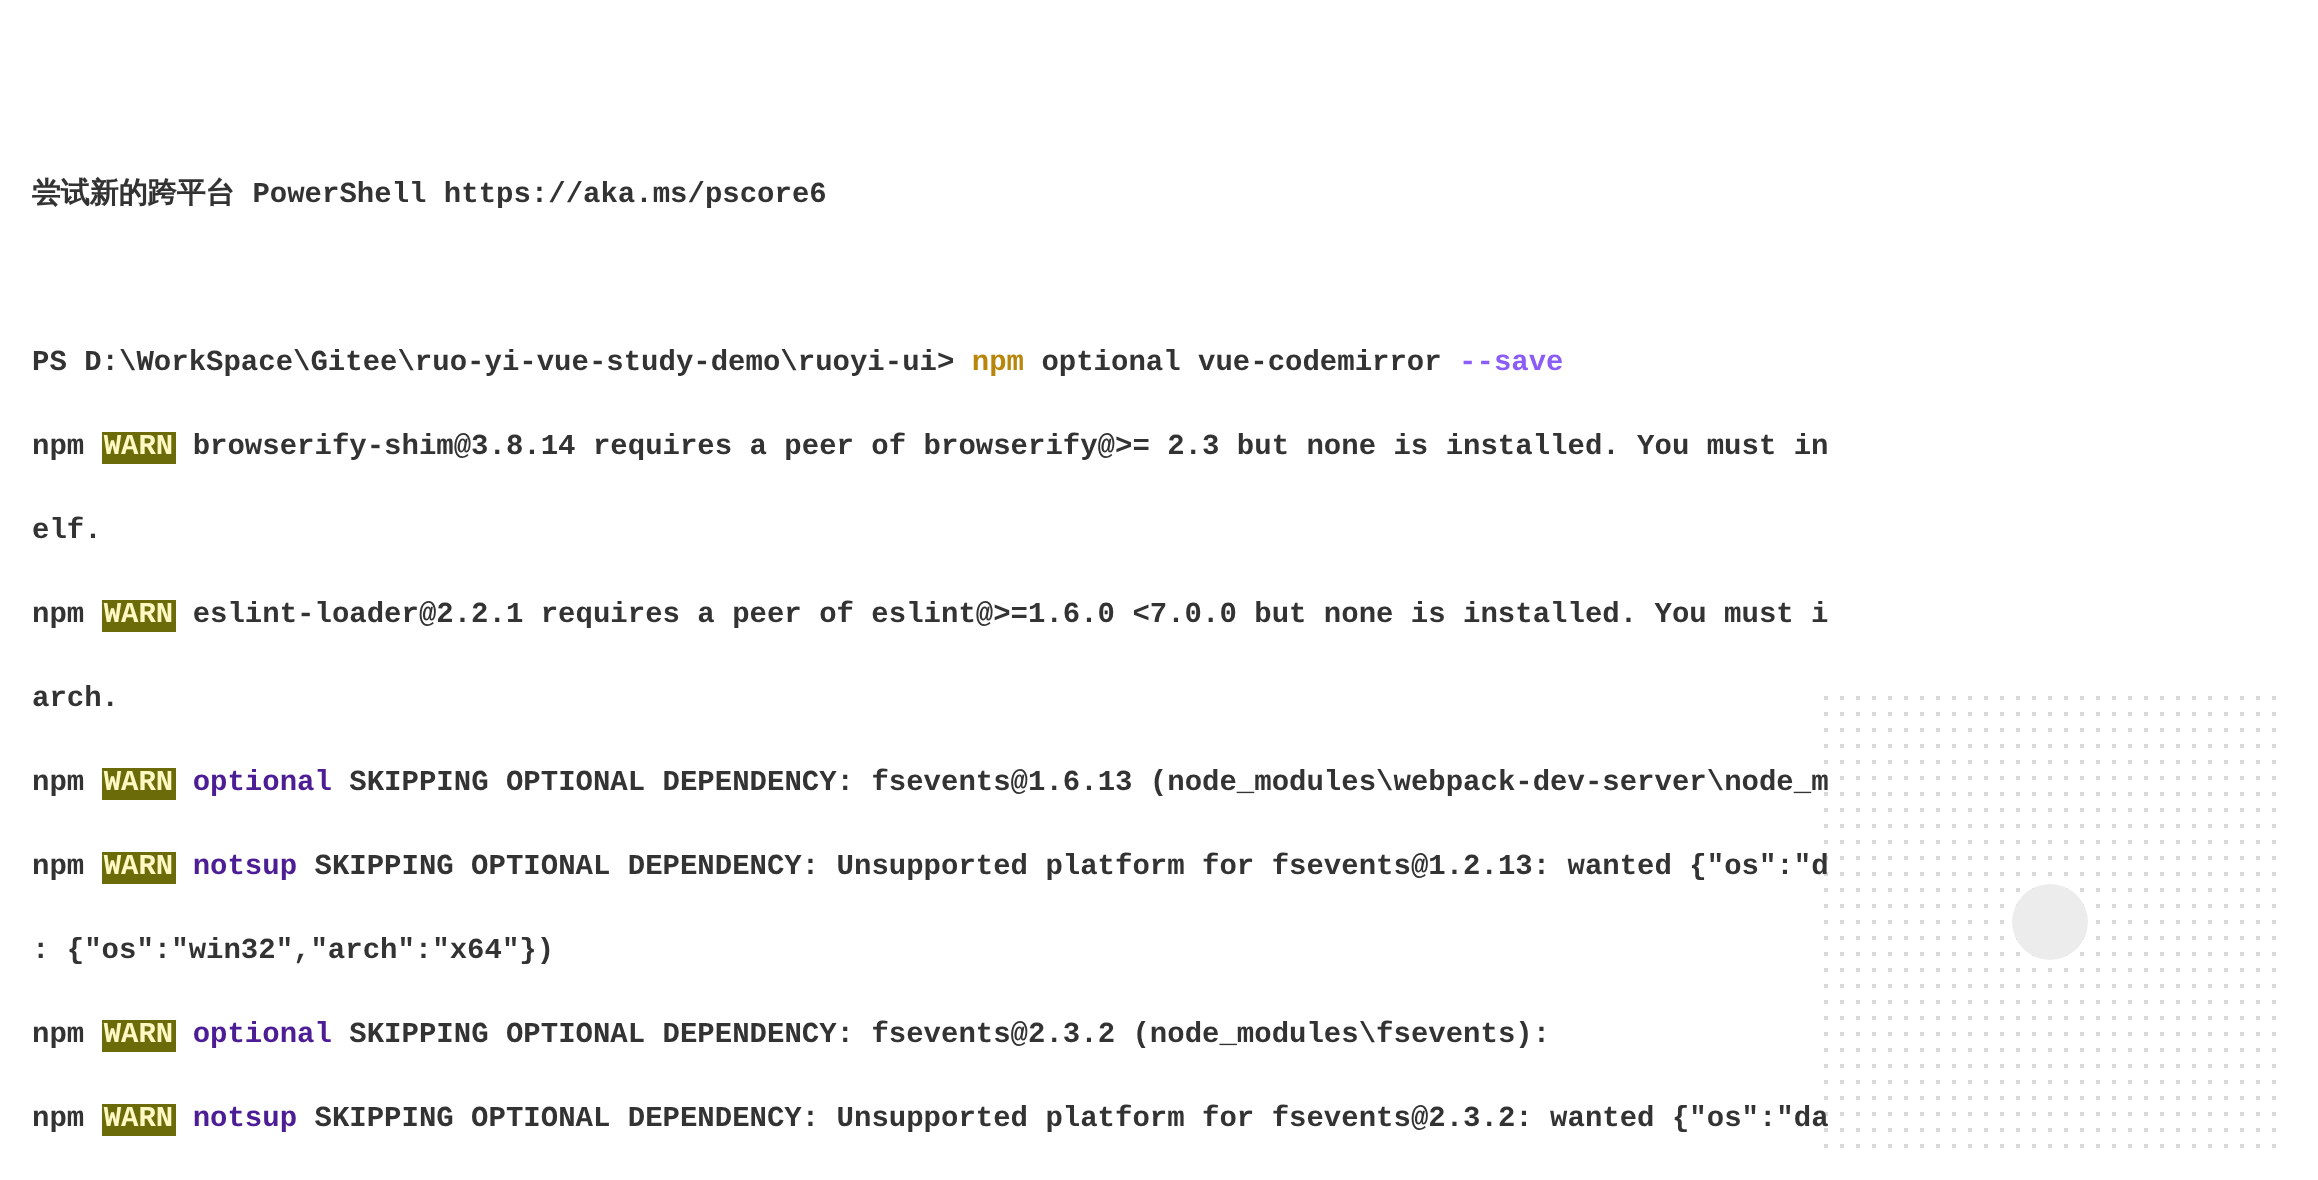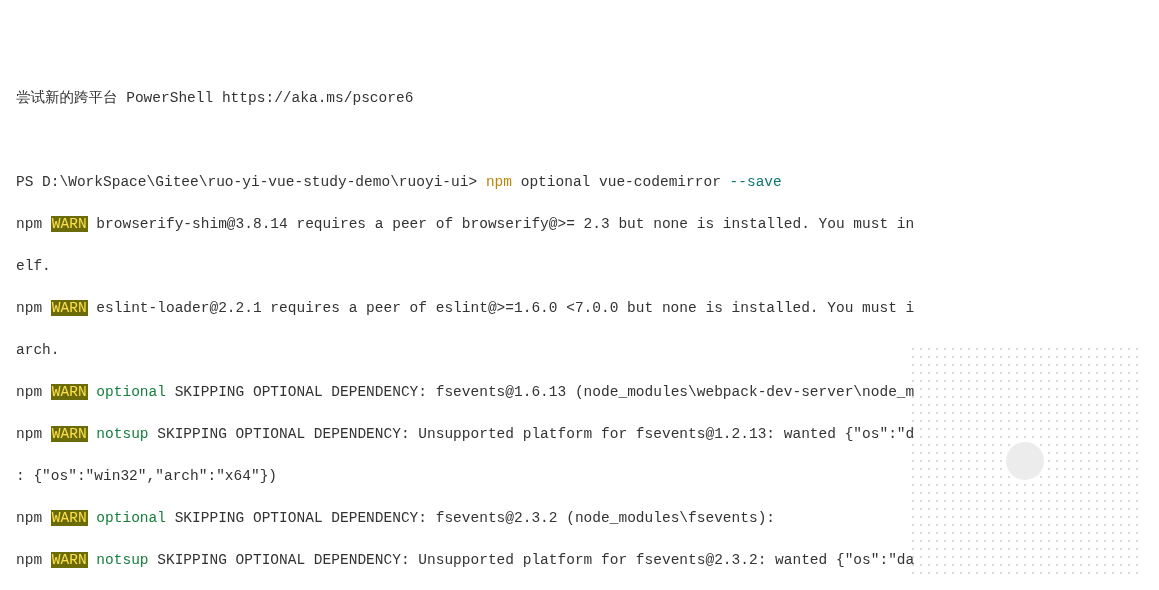--- a/index.html
+++ b/index.html
@@ -1,45 +1,46 @@
 <!DOCTYPE html>
 <html><head>
   <meta charset="utf-8">
   <style>
     * {
       margin: 0;
       padding: 0;
       box-sizing: border-box;
+      font-weight: bold;
     }
     body {
       background: #ffffff;
       font-family: 'Consolas', 'Courier New', monospace;
       font-size: 14.5px;
       line-height: 1.45;
       color: #333;
       padding: 4px 16px;
       white-space: pre;
       overflow-x: hidden;
     }
     .line {
       white-space: pre;
     }
     .warn {
       background: #6b6b0a;
-      color: #fde047;
+      color: #fef9c3;
       padding: 0 1px;
     }
     .yellow {
       color: #b8860b;
     }
     .magenta {
-      color: #15803d;
+      color: #4c1d95;
     }
     .gray {
-      color: #0f766e;
+      color: #8b5cf6;
       margin-top: 32px;
     }
     .qr-overlay {
       position: fixed;
       right: 20px;
       bottom: 15px;
       width: 230px;
       height: 230px;
       opacity: 0.22;
       pointer-events: none;

